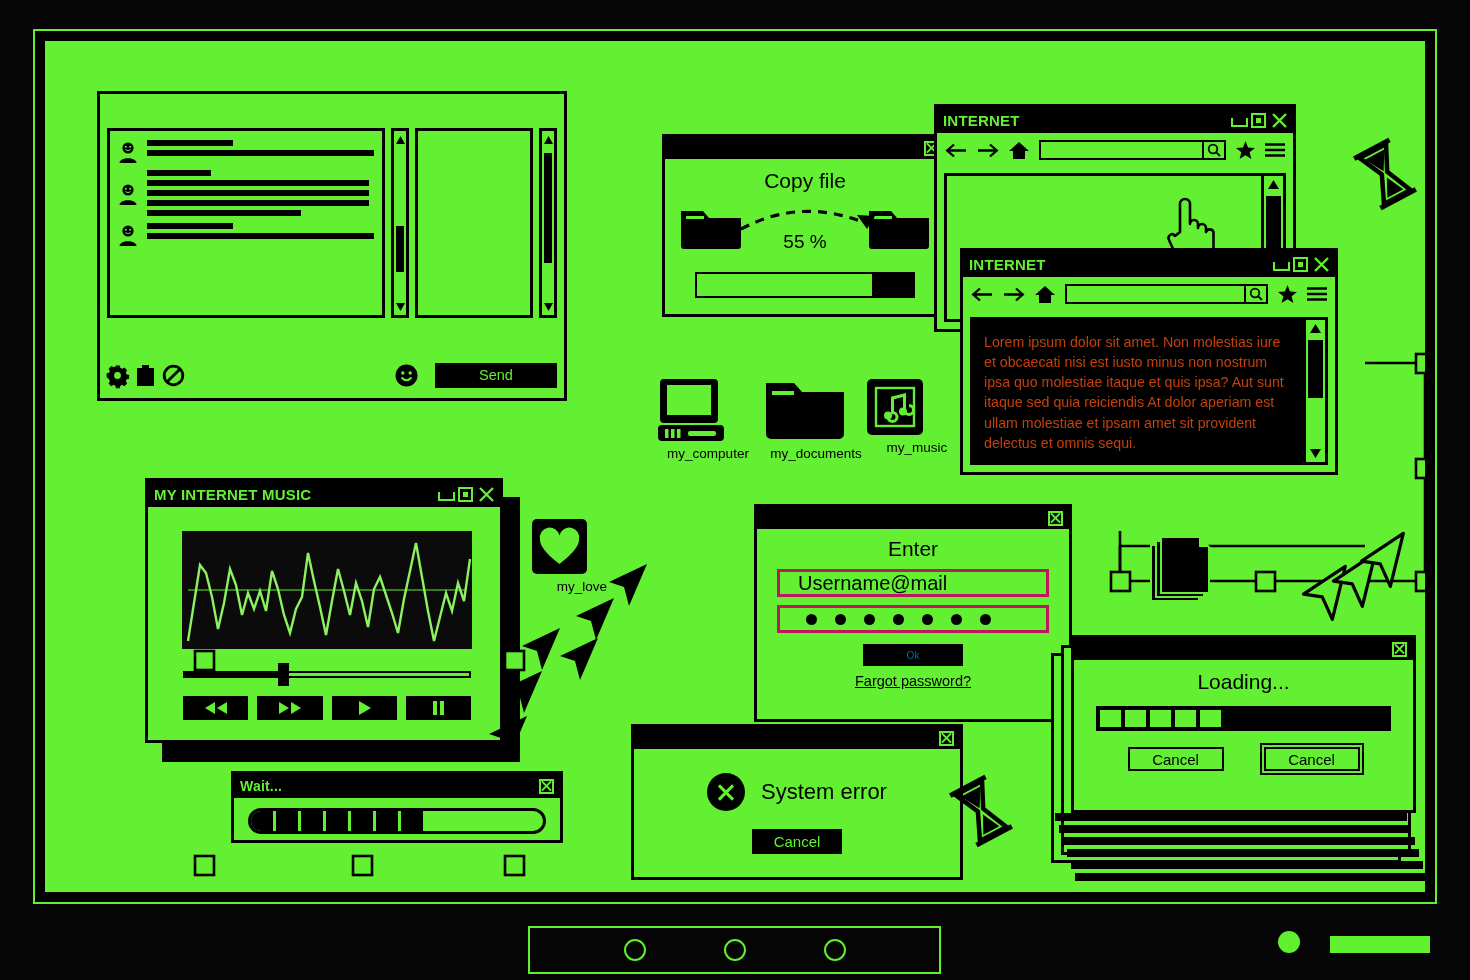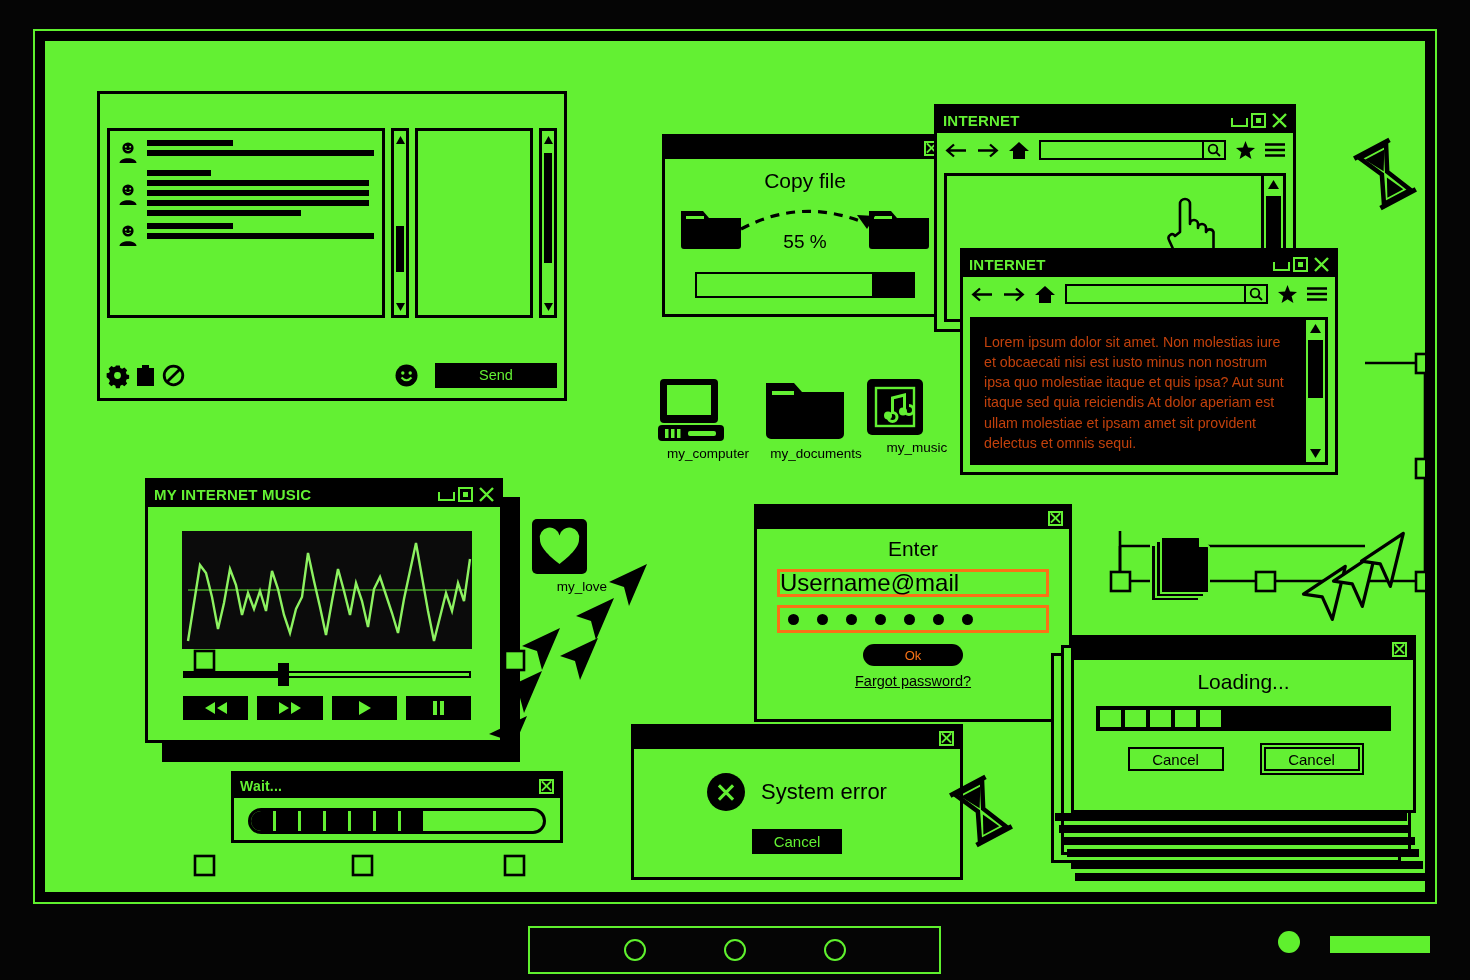--- a/index.html
+++ b/index.html
@@ -91,26 +91,26 @@
   .slider { position:absolute; left:35px; top:187px; width:288px; height:12px; }
   .slider .track { position:absolute; left:0; top:3px; width:100%; height:7px; border:2px solid #000; background:#63F033; }
   .slider .fill { position:absolute; left:0; top:3px; height:7px; background:#000; }
   .slider .knob { position:absolute; top:-5px; width:11px; height:23px; background:#000; }
   .mbtns { position:absolute; left:35px; top:215px; width:288px; display:flex; gap:9px; }
   .mbtn { flex:1; height:24px; background:#000; display:flex; align-items:center; justify-content:center; }
   
   #enter { left:669px; top:463px; width:318px; height:218px;margin-left:40px; }
   #enter .tbar { height:22px; }
   .en-title { text-align:center; font-size:21px; margin-top:8px; }
-  .en-field { margin:8px 20px 0 20px; height:28px; border:3px solid #f97316; background:#63F033;
-              display:flex; align-items:center; padding-left:0; font-size:24px; }
+  .en-field { margin:8px 20px 0 20px; height:28px; border:3px solid #be185d; background:#63F033;
+              display:flex; align-items:center; padding-left:18px; font-size:20px; }
   .dots { display:flex; gap:18px; padding-left:8px; align-items:center; }
   .dot { width:11px; height:11px; border-radius:50%; background:#000; }
-  .ok { margin:11px auto 0; width:100px; height:22px; background:#000; color:#f97316;
-        display:flex; align-items:center; justify-content:center; font-size:13px;border-radius:11px; }
+  .ok { margin:11px auto 0; width:100px; height:22px; background:#000; color:#0369a1;
+        display:flex; align-items:center; justify-content:center; font-size:10px; }
   .forgot { text-align:center; margin-top:7px; font-size:14.5px; text-decoration:underline; }
   
   #syserr { left:586px; top:683px; width:332px; height:156px; }
   #syserr .tbar { height:22px; }
   .se-row { display:flex; align-items:center; justify-content:center; gap:16px; margin-top:24px; }
   .se-icon { width:38px; height:38px; border-radius:50%; background:#000; position:relative; flex:none; }
   .se-icon::before, .se-icon::after {
     content:""; position:absolute; left:9px; top:18px; width:20px; height:3px; background:#63F033;
   }
   .se-icon::before { transform:rotate(45deg); }

